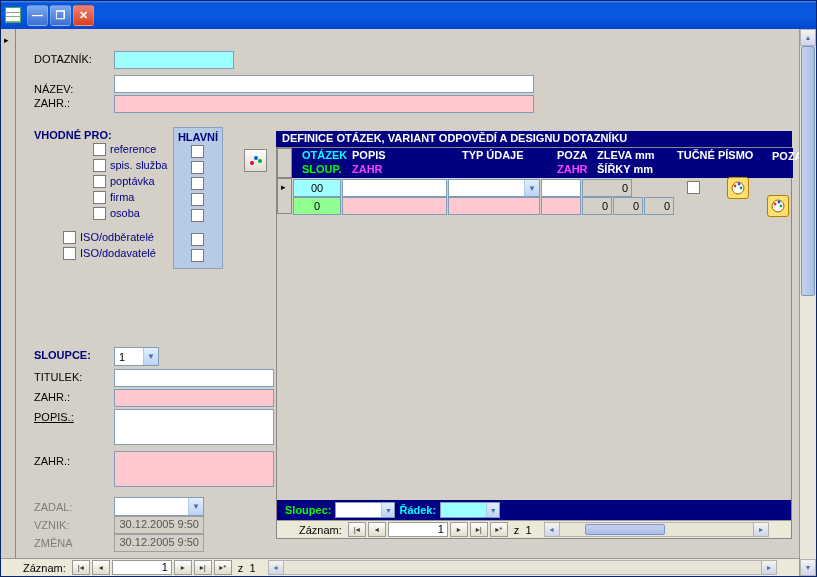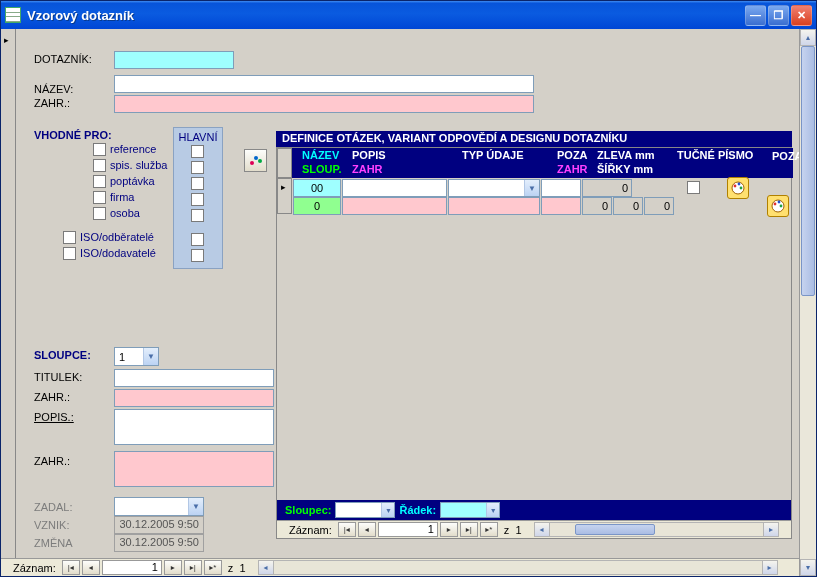--- a/index.html
+++ b/index.html
@@ -33,21 +33,21 @@
   .inp.pink { background:#ffc8ce; }
   .inp.gray { background:#d4d0c8; color:#555; text-align:right; border:1px solid #a0a0a0; padding-right:4px; }
   .ta { position:absolute; border:1px solid #7f9db9; background:#fff; }
   .ta.pink { background:#ffc8ce; }
   .combo { position:absolute; border:1px solid #7f9db9; background:#fff; height:19px; display:flex; align-items:center; }
   .combo span { flex:1; padding:0 4px; }
   .combo .drop { width:15px; height:100%; background:linear-gradient(#e3eefc,#bcd3f3); border-left:1px solid #b2c7e5; display:flex; align-items:center; justify-content:center; color:#4a6ea8; font-size:8px; }
   .chk { position:absolute; width:13px; height:13px; border:1px solid #7a7a7a; background:#fff; }
 
   .hlavni-box { position:absolute; left:157px; top:98px; width:50px; height:142px; background:#b8cbe4; border:1px solid #8aa2c2; }
-  .hlavni-title { text-align:center; color:#000080; font-weight:normal; padding:3px 0; font-size:11px; }
+  .hlavni-title { text-align:center; color:#000080; font-weight:bold; padding:3px 0; font-size:11px; }
 
   .tool-btn { position:absolute; width:23px; height:23px; border:1px solid #888; background:linear-gradient(#fdfdfb,#e2ddcb); display:flex; align-items:center; justify-content:center; }
 
   .subform { position:absolute; left:260px; top:118px; width:516px; height:392px; background:#d4d0c8; border:1px solid #888; }
   .sub-header { position:absolute; left:260px; top:102px; width:516px; height:16px; background:#000080; color:#fff; font-weight:bold; font-size:11px; padding:1px 6px; }
 
   .col-hdr { position:absolute; height:30px; background:#000080; }
   .col-hdr .t { position:absolute; font-size:11px; font-weight:bold; }
   .col-hdr .wht { color:#fff; }
   .col-hdr .cy  { color:#00ffff; }
@@ -60,21 +60,21 @@
   .palette-btn { position:absolute; width:22px; height:22px; background:#ffe070; border:1px solid #b08000; border-radius:3px; display:flex; align-items:center; justify-content:center; }
 
   .sub-footer { position:absolute; left:0; bottom:18px; right:0; height:20px; background:#000080; display:flex; align-items:center; padding:0 8px; gap:4px; }
   .sub-footer .flbl { font-size:11px; font-weight:bold; }
   .sub-footer .gr { color:#00ff00; }
   .sub-footer .cy { color:#00ffff; }
   .sub-footer .combo2 { width:60px; height:16px; background:#fff; border:1px solid #7f9db9; display:flex; }
   .sub-footer .combo2.cyan { background:#9fffff; }
   .sub-footer .combo2 .d { width:13px; background:linear-gradient(#e3eefc,#bcd3f3); border-left:1px solid #b2c7e5; font-size:7px; display:flex; align-items:center; justify-content:center; color:#4a6ea8; margin-left:auto; }
 
-  .recnav { height:18px; background:#ece9d8; border-top:1px solid #999; display:flex; align-items:center; font-size:11px; padding:0 12px; gap:2px; }
+  .recnav { height:18px; background:#ece9d8; border-top:1px solid #999; display:flex; align-items:center; font-size:11px; padding:0 22px; gap:2px; }
   .recnav .lblr { margin-right:4px; }
   .recnav .nbtn { width:18px; height:15px; border:1px solid #9a9a9a; background:linear-gradient(#fdfdfb,#e2ddcb); display:flex; align-items:center; justify-content:center; font-size:8px; color:#333; }
   .recnav .nfield { width:60px; height:15px; border:1px solid #999; background:#fff; text-align:right; padding:0 3px; }
   .recnav .of { margin:0 4px; }
   .recnav .hscroll { flex:1; height:15px; margin-left:6px; background:#e8e5d7; border:1px solid #b4b4b4; position:relative; }
   .recnav .hscroll .ha { position:absolute; top:0; bottom:0; width:15px; background:linear-gradient(#f5f4ee,#cfd6ea); display:flex; align-items:center; justify-content:center; font-size:8px; color:#4a6ea8; }
   .recnav .hscroll .ha.l { left:0; border-right:1px solid #b4b4b4; }
   .recnav .hscroll .ha.r { right:0; border-left:1px solid #b4b4b4; }
   .recnav .hscroll .ht { position:absolute; top:1px; bottom:1px; background:linear-gradient(#c6d3ef,#aabde4); border:1px solid #7a95c7; border-radius:2px; }
 
@@ -84,21 +84,20 @@
 <body>
 
 <div class="window">
 
   <div class="titlebar">
     <div class="icon">
         <div></div>
         <div></div>
         <div></div>
       </div>
-    <div class="title-text">Vzorový dotazník</div>
     <div class="win-btns">
       <div class="win-btn min-btn">—</div>
       <div class="win-btn max-btn">❐</div>
       <div class="win-btn close-btn">✕</div>
     </div>
   </div>
 
   <div class="body">
     <div class="form-area">
       <div class="selector-bar"></div>
@@ -185,21 +184,21 @@
         <div class="inp gray" style="left:98px; top:487px; width:90px;">30.12.2005 9:50</div>
 
         <div class="lbl gray" style="left:18px; top:508px;">ZMĚNA</div>
         <div class="inp gray" style="left:98px; top:505px; width:90px;">30.12.2005 9:50</div>
 
         <div class="sub-header">DEFINICE OTÁZEK, VARIANT ODPOVĚDÍ A DESIGNU DOTAZNÍKU</div>
 
         <div class="subform">
 
           <div class="col-hdr" style="left:15px; top:0; width:501px;">
-            <div class="t cy" style="left:10px; top:1px;">NÁZEV</div>
+            <div class="t cy" style="left:10px; top:1px;">OTÁZEK</div>
             <div class="t gr" style="left:10px; top:15px;">SLOUP.</div>
             <div class="t wht" style="left:60px; top:1px;">POPIS</div>
             <div class="t mg" style="left:60px; top:15px;">ZAHR</div>
             <div class="t wht" style="left:170px; top:1px;">TYP ÚDAJE</div>
             <div class="t wht" style="left:170px; top:15px;margin-top:36px;">ODPOVĚDI</div>
             <div class="t wht" style="left:265px; top:1px;">POZA</div>
             <div class="t mg" style="left:265px; top:15px;">ZAHR</div>
             <div class="t wht" style="left:305px; top:1px;">ZLEVA mm</div>
             <div class="t wht" style="left:305px; top:15px;text-align:right;">ŠÍŘKY mm</div>
             <div class="t wht" style="left:385px; top:1px;">TUČNÉ PÍSMO</div>

